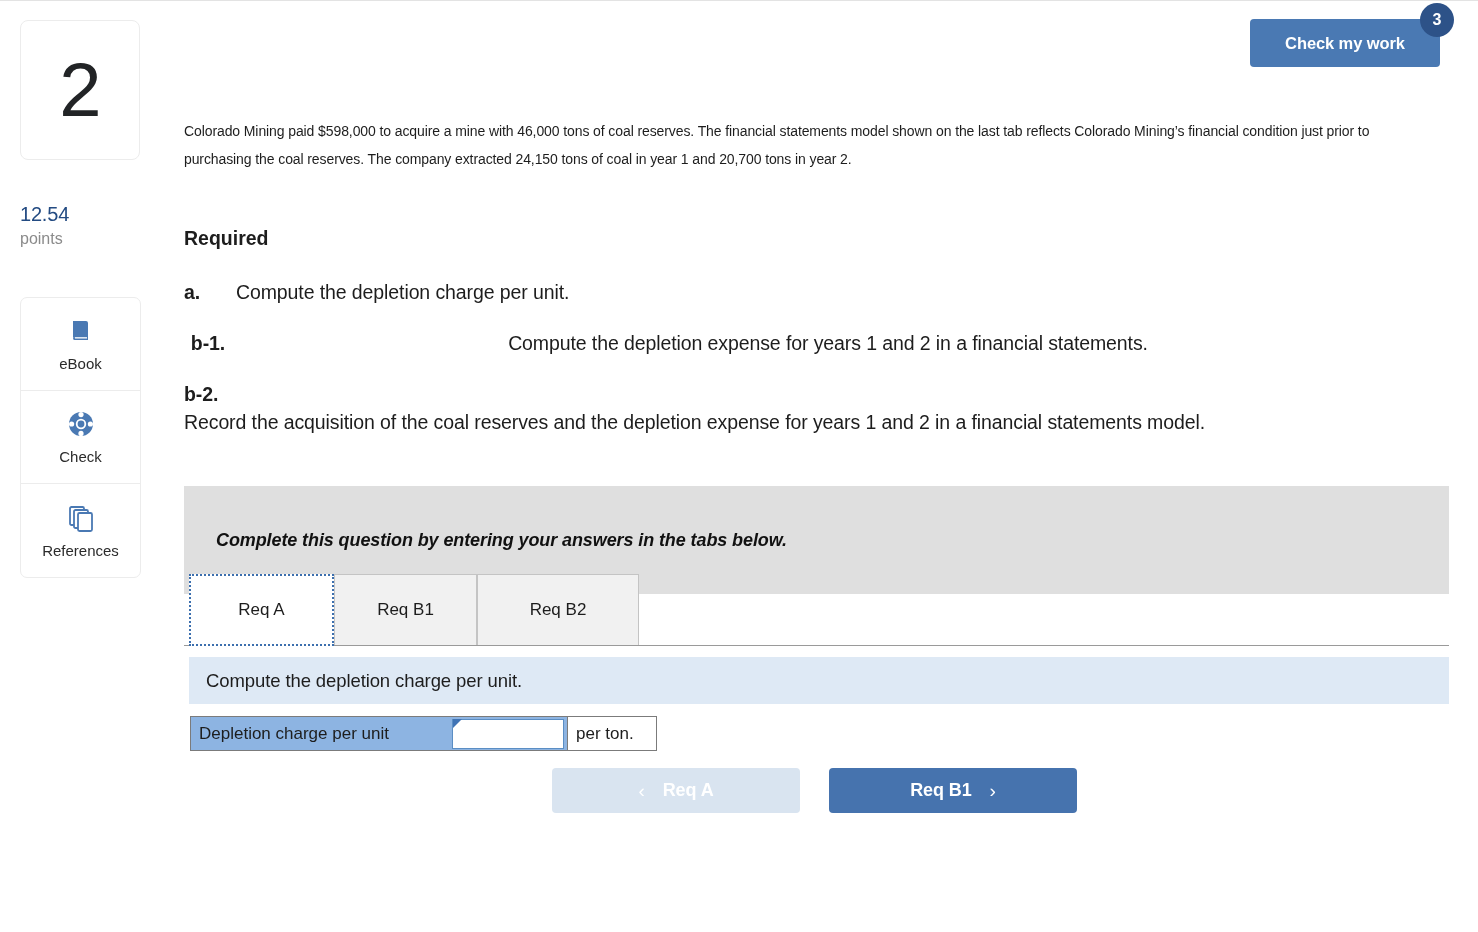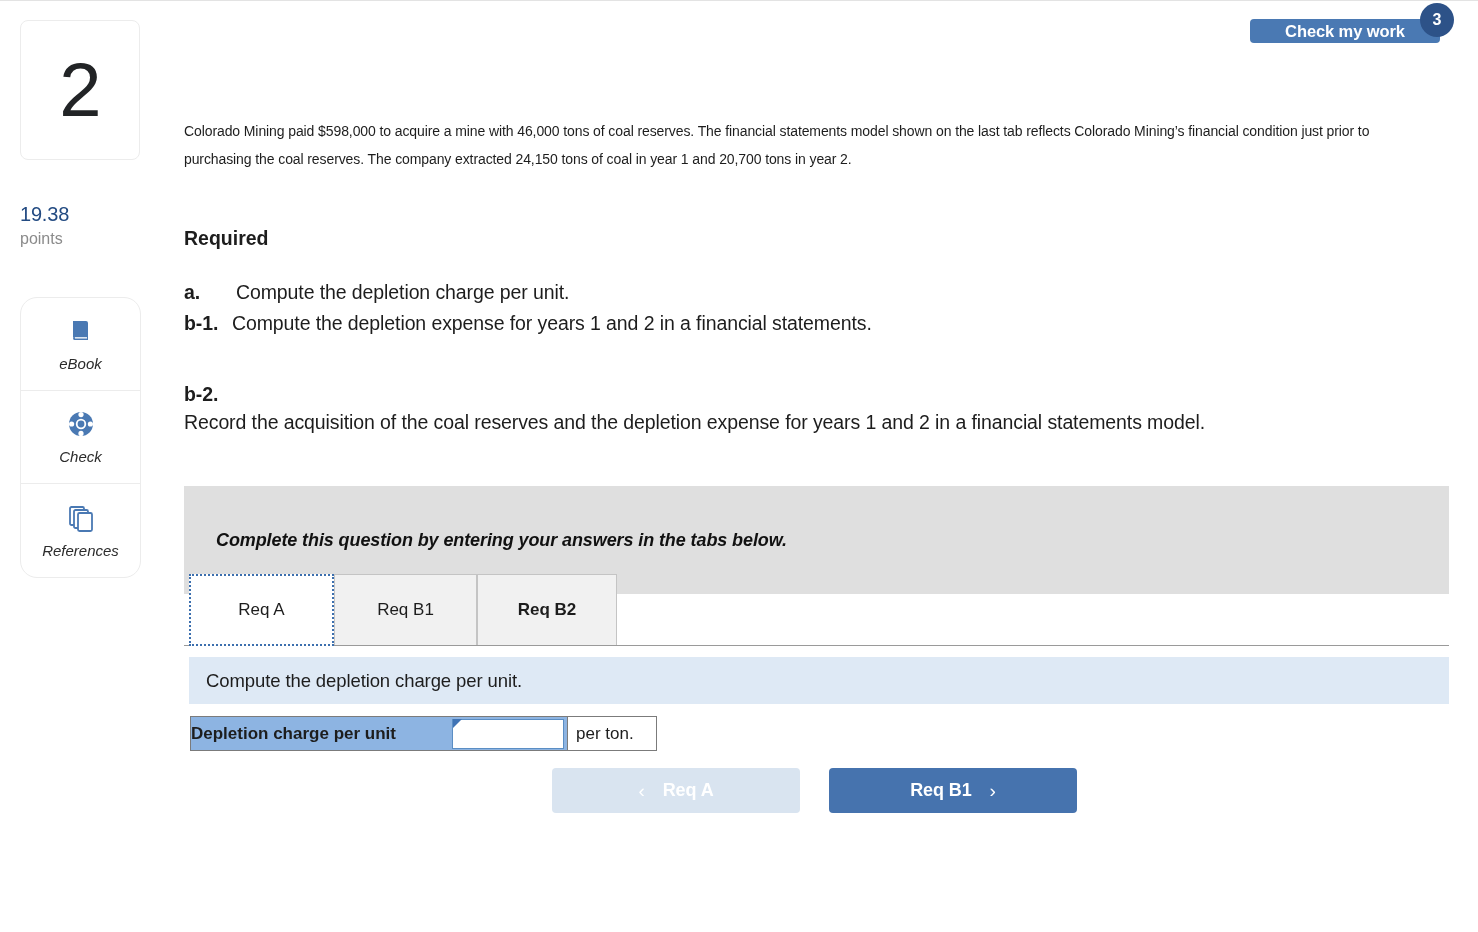--- a/index.html
+++ b/index.html
@@ -56,24 +56,23 @@
     left: 20px; top: 229px;
     font-size: 16px;
     color: #8b8b8b;
   }
 
   .tool-stack {
     position: absolute;
     left: 20px; top: 296px;
     width: 121px;
     border: 1px solid #ececec;
-    border-radius: 17px;
+    border-radius: 7px;
     background: #fff;
     overflow: hidden;
-    font-style: italic;
   }
   .tool-item {
     height: 93px;
     border-bottom: 1px solid #ececec;
     display: flex;
     flex-direction: column;
     align-items: center;
     justify-content: center;
     gap: 9px;
     cursor: pointer;
@@ -91,21 +90,21 @@
   }
 
   
   #cmw-wrap {
     position: absolute;
     right: 38px; top: 18px;
     width: 190px;
   }
   #cmw-btn {
     width: 190px;
-    height: 24px;
+    height: 48px;
     background: #4a79b3;
     border: none;
     border-radius: 4px;
     color: #fff;
     font-size: 16.5px;
     font-weight: bold;
     font-family: "Liberation Sans", sans-serif;
     cursor: pointer;
     letter-spacing: -0.1px;
   }
@@ -152,21 +151,21 @@
     display: flex;
     letter-spacing: -0.1px;
   }
   .req-row .mark {
     font-weight: bold;
     flex: 0 0 auto;
   }
   .req-row .txt { flex: 1 1 auto; }
   #req-a   { top: 277px; }
   #req-a  .mark { width: 52px; }
-  #req-b1  { top: 308px; }
+  #req-b1  { top: 328px; text-align: center; }
   #req-b1 .mark { width: 48px; }
   #req-b2  { top: 379px; flex-direction: column; }
   #req-b2 .mark { width: 48px; }
 
   
   #banner {
     position: absolute;
     left: 0; top: 485px;
     width: 1265px;
     height: 108px;
@@ -206,21 +205,21 @@
     cursor: pointer;
   }
   .tab.active {
     background: #ffffff;
     border: 2px dotted #3c6fae;
     z-index: 3;
     height: 72px;
   }
   #tab-0 { left: 5px;   width: 145px; }
   #tab-1 { left: 150px; width: 143px; }
-  #tab-2 { left: 293px; width: 140px; font-weight: bold; }
+  #tab-2 { left: 293px; width: 162px; }
 
   
   #tab-instruction {
     position: absolute;
     left: 5px; top: 656px;
     width: 1260px;
     height: 47px;
     background: #dee9f5;
     display: flex;
     align-items: center;
@@ -240,23 +239,23 @@
     align-items: stretch;
     height: 35px;
     border: 1px solid #7b7b7b;
     width: 467px;
   }
   #ans-label {
     width: 258px;
     background: #8db4e2;
     display: flex;
     align-items: center;
+    padding-left: 8px;
     font-size: 17px;
     color: #1d1d1d;
-    font-weight: bold;
   }
   #ans-input-cell {
     position: relative;
     width: 118px;
     background: #8db4e2;
     display: flex;
     align-items: center;
     justify-content: center;
   }
   #ans-input {
@@ -324,21 +323,21 @@
 <body>
 
 <div id="page">
 
   <div id="left-rail">
 
     <div class="qnum-box">
       <span class="num">2</span>
     </div>
 
-    <div class="points-val">19.38</div>
+    <div class="points-val">12.54</div>
     <div class="points-lbl">points</div>
 
     <div class="tool-stack">
 
       <div class="tool-item">
         <span class="ico">
           <svg width="26" height="26" viewBox="0 0 26 26">
             <path d="M5 3 h13 a2 2 0 0 1 2 2 v14 h-13 a2 2 0 0 0 -2 2 z" fill="#4a79b3"></path>
             <path d="M5 21 a2 2 0 0 1 2 -2 h13 v3 h-13 a2 2 0 0 1 -2 -1 z" fill="#4a79b3"></path>
             <rect x="7" y="19.2" width="12" height="1.3" fill="#ffffff"></rect>

